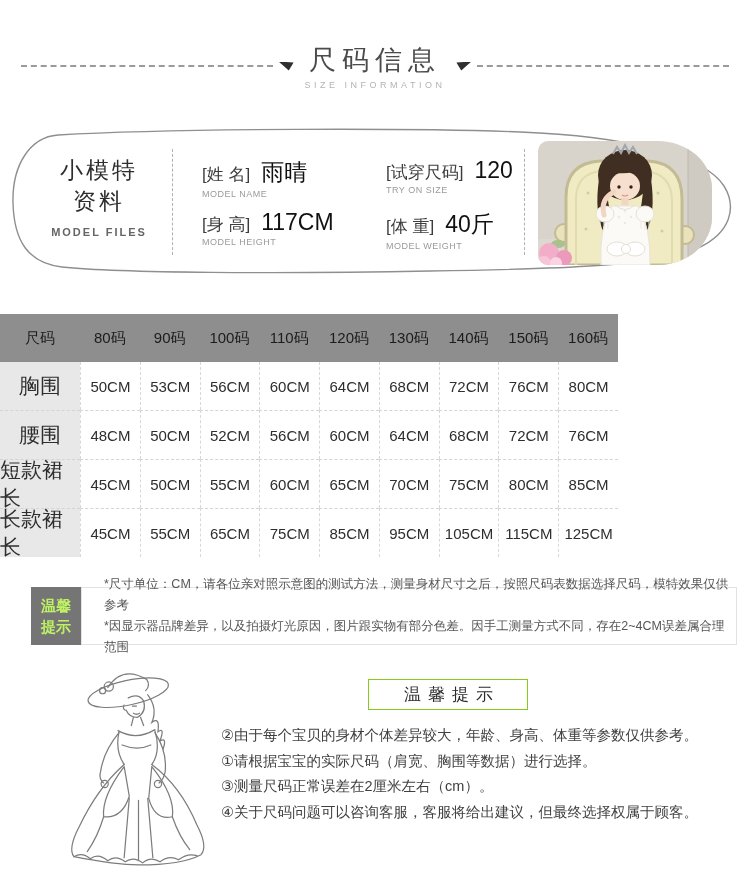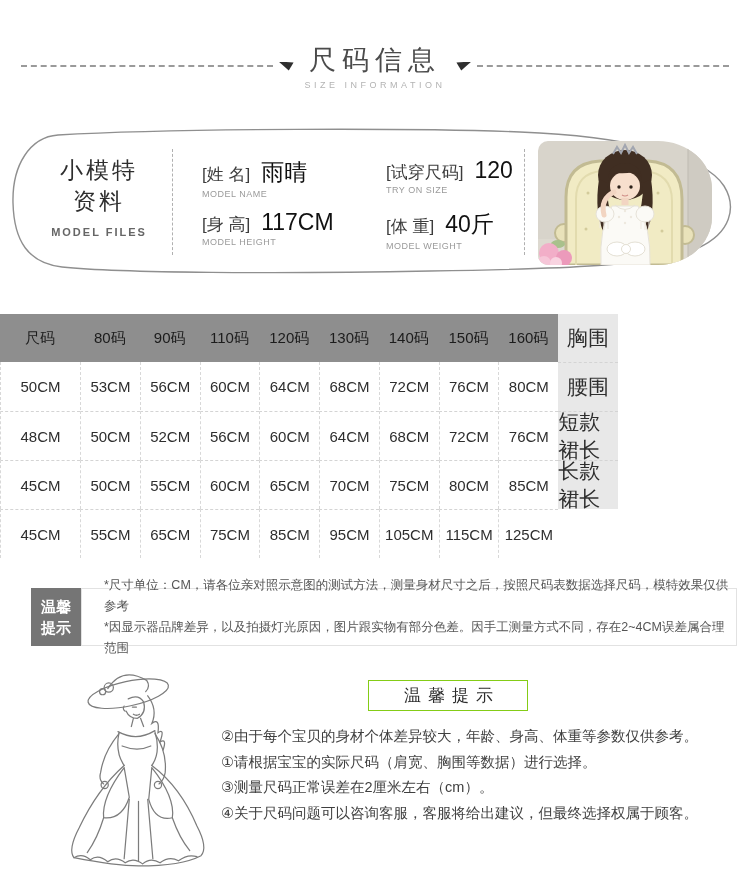--- a/index.html
+++ b/index.html
@@ -42,21 +42,21 @@
 
   
   .size-table{width:618px;margin-top:31px;display:grid;grid-template-columns:80px repeat(9,1fr);}
   .th{height:48px;background:#8e8e8e;color:#1c1c1c;display:flex;align-items:center;justify-content:center;font-size:15px;}
   .rl{height:48px;background:#e8e8e8;color:#2e2e2e;display:flex;align-items:center;justify-content:center;font-size:21px;}
   .td{height:48px;background:#fff;color:#2e2e2e;display:flex;align-items:center;justify-content:center;font-size:15px;border-left:1px dashed #d8d8d8;}
   .topline{border-top:1px dashed #d4d4d4;}
 
   
   .notice{display:flex;margin:30px 0 0 31px;width:706px;height:58px;}
-  .notice-badge{width:50px;background:#757575;color:#ffffff;display:flex;flex-direction:column;
+  .notice-badge{width:50px;background:#757575;color:#bef264;display:flex;flex-direction:column;
                 align-items:center;justify-content:center;font-size:15px;line-height:21px;font-weight:700;flex:none;}
   .notice-panel{flex:1;border:1px solid #e2e2e2;background:#fff;display:flex;flex-direction:column;
                 justify-content:center;padding-left:22px;}
   .notice-line{font-size:12.5px;color:#555;line-height:21px;}
 
   
   .bottom{display:flex;margin-top:18px;}
   .illus{width:165px;margin-left:56px;flex:none;}
   .tips{padding-top:16px;}
   .tips-box{width:150px;border:1px solid #84cc16;text-align:center;font-size:17px;letter-spacing:7px;
@@ -172,20 +172,21 @@
       <circle cx="6" cy="122" r="7" fill="#f6c6d8"></circle>
       <circle cx="18" cy="122" r="6" fill="#f9d4e1"></circle>
     </svg>
   </div>
 </div>
 
 <div class="size-table">
     <div class="th">尺码</div>
     <div class="th">80码</div>
     <div class="th">90码</div>
+    <div class="th">100码</div>
     <div class="th">110码</div>
     <div class="th">120码</div>
     <div class="th">130码</div>
     <div class="th">140码</div>
     <div class="th">150码</div>
     <div class="th">160码</div>
     <div class="rl">胸围</div>
     <div class="td">50CM</div>
     <div class="td">53CM</div>
     <div class="td">56CM</div>

